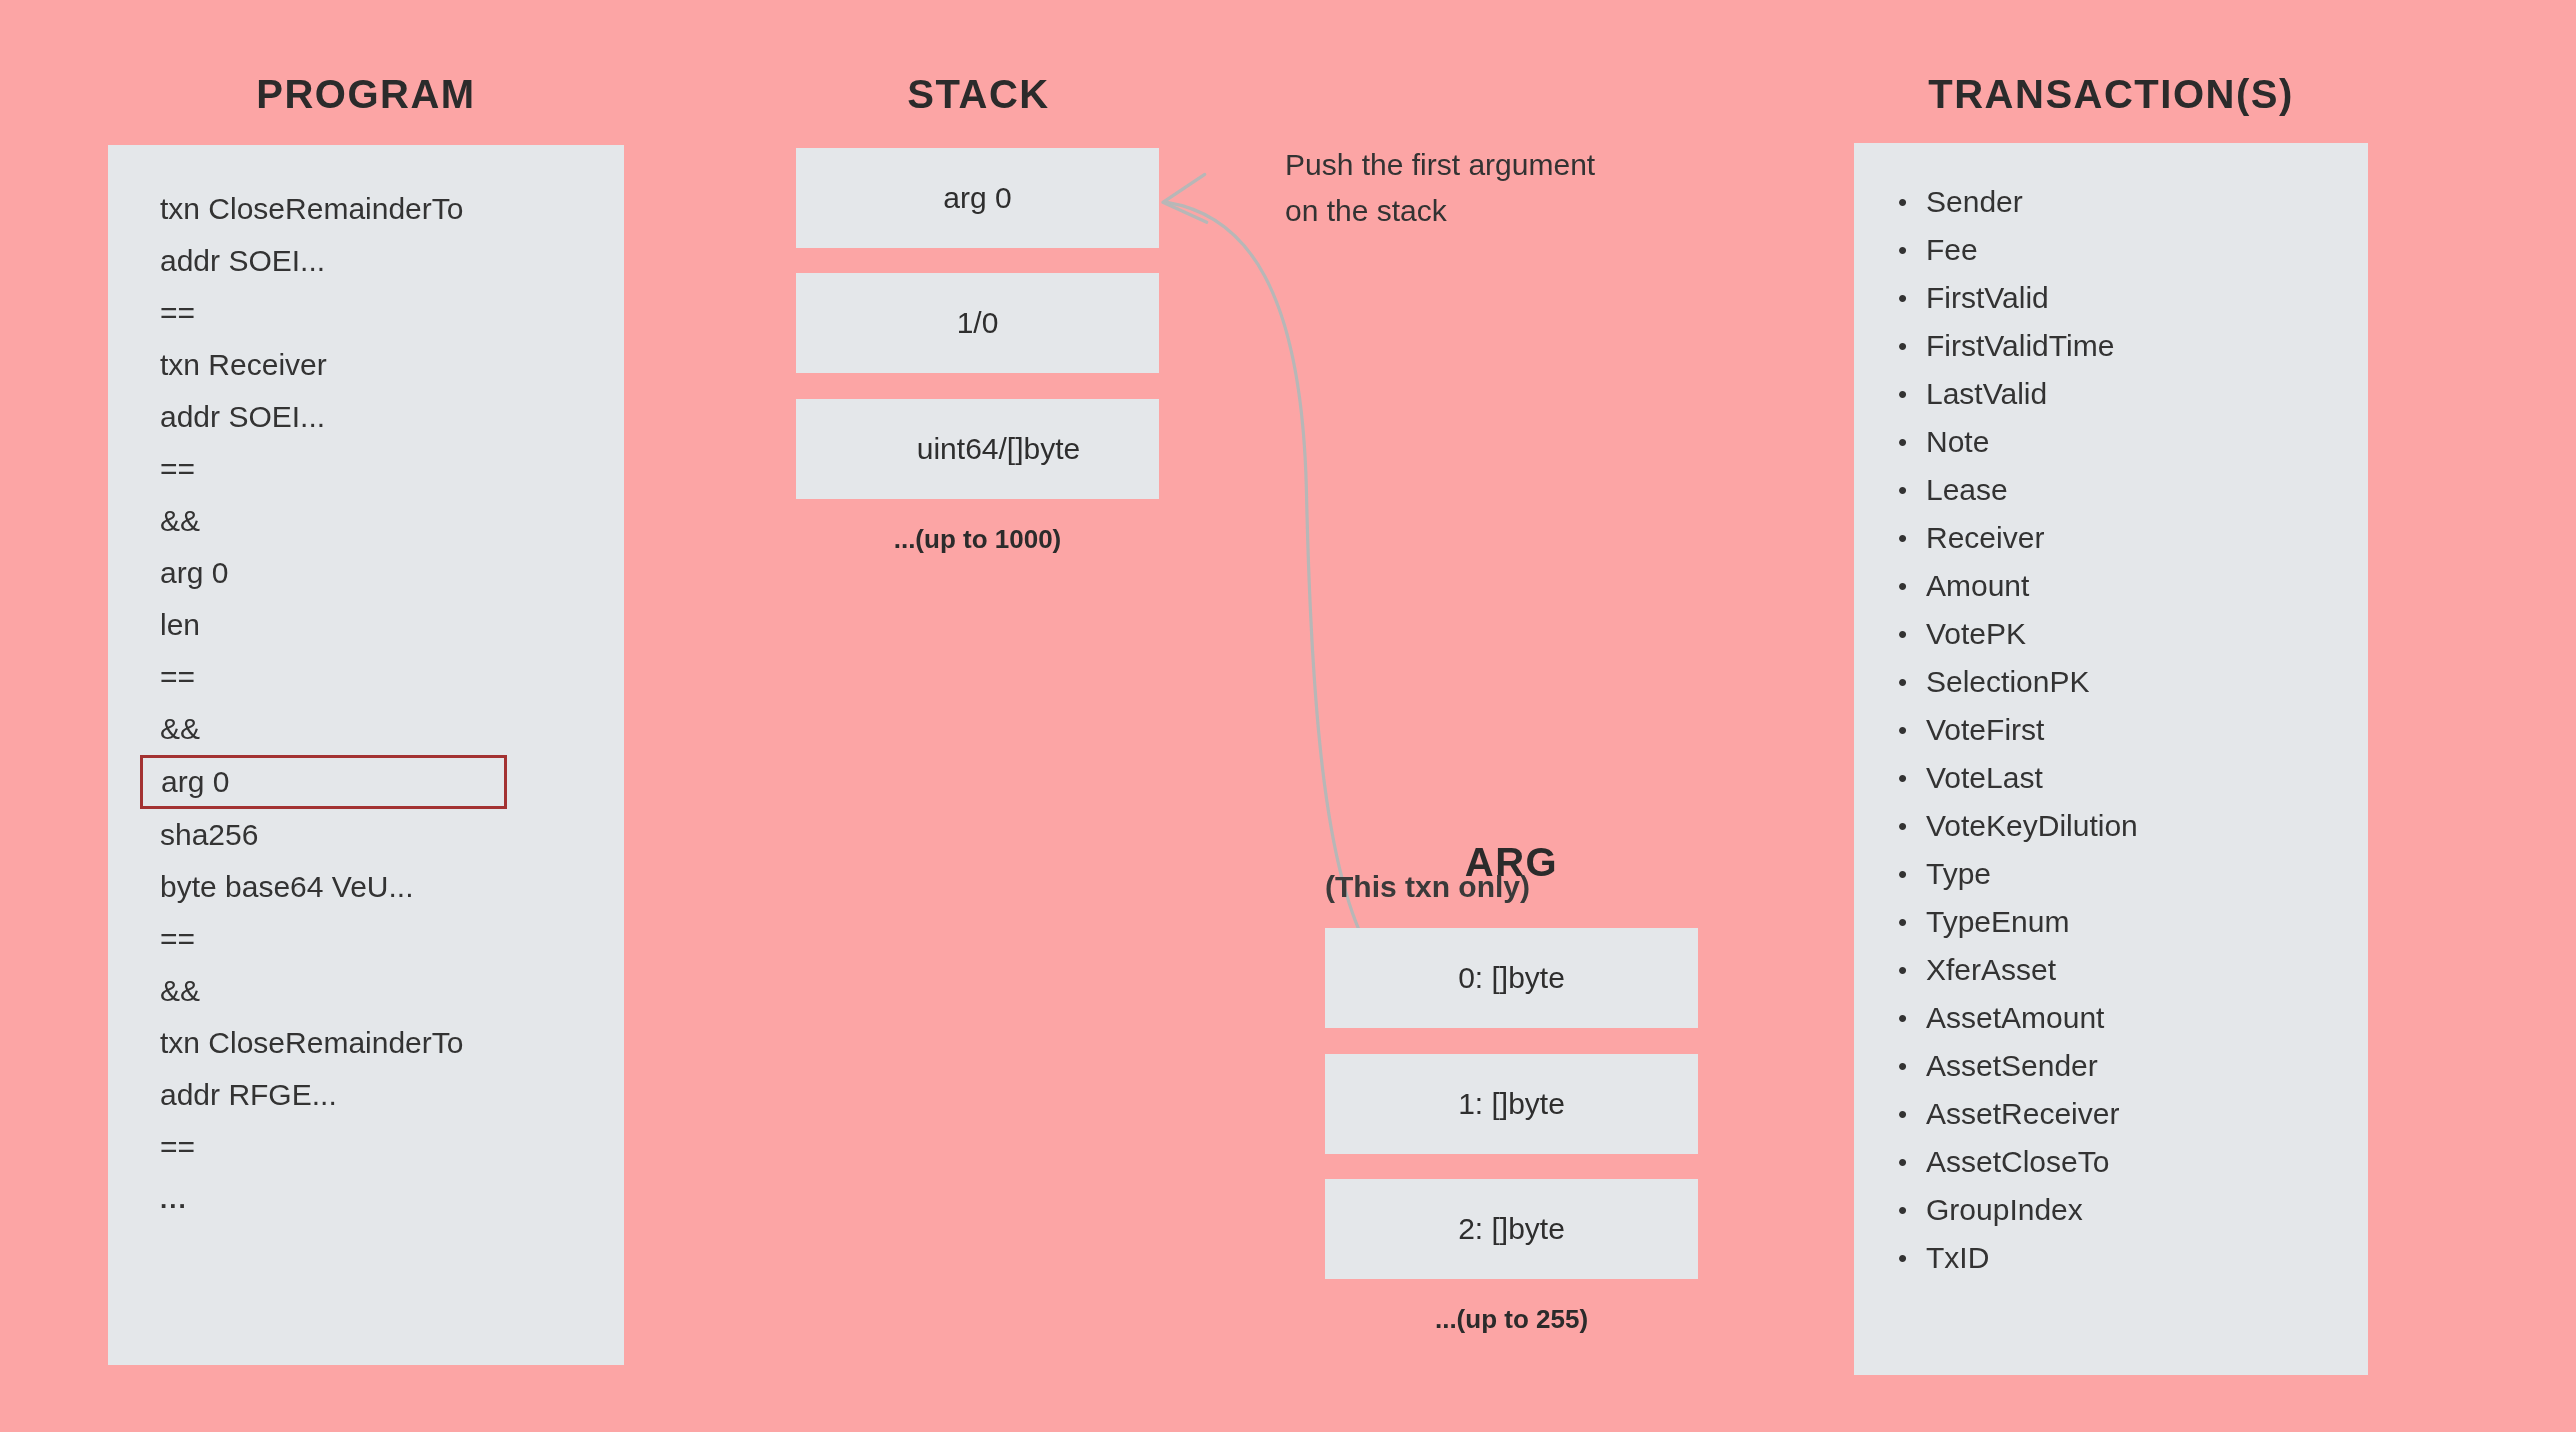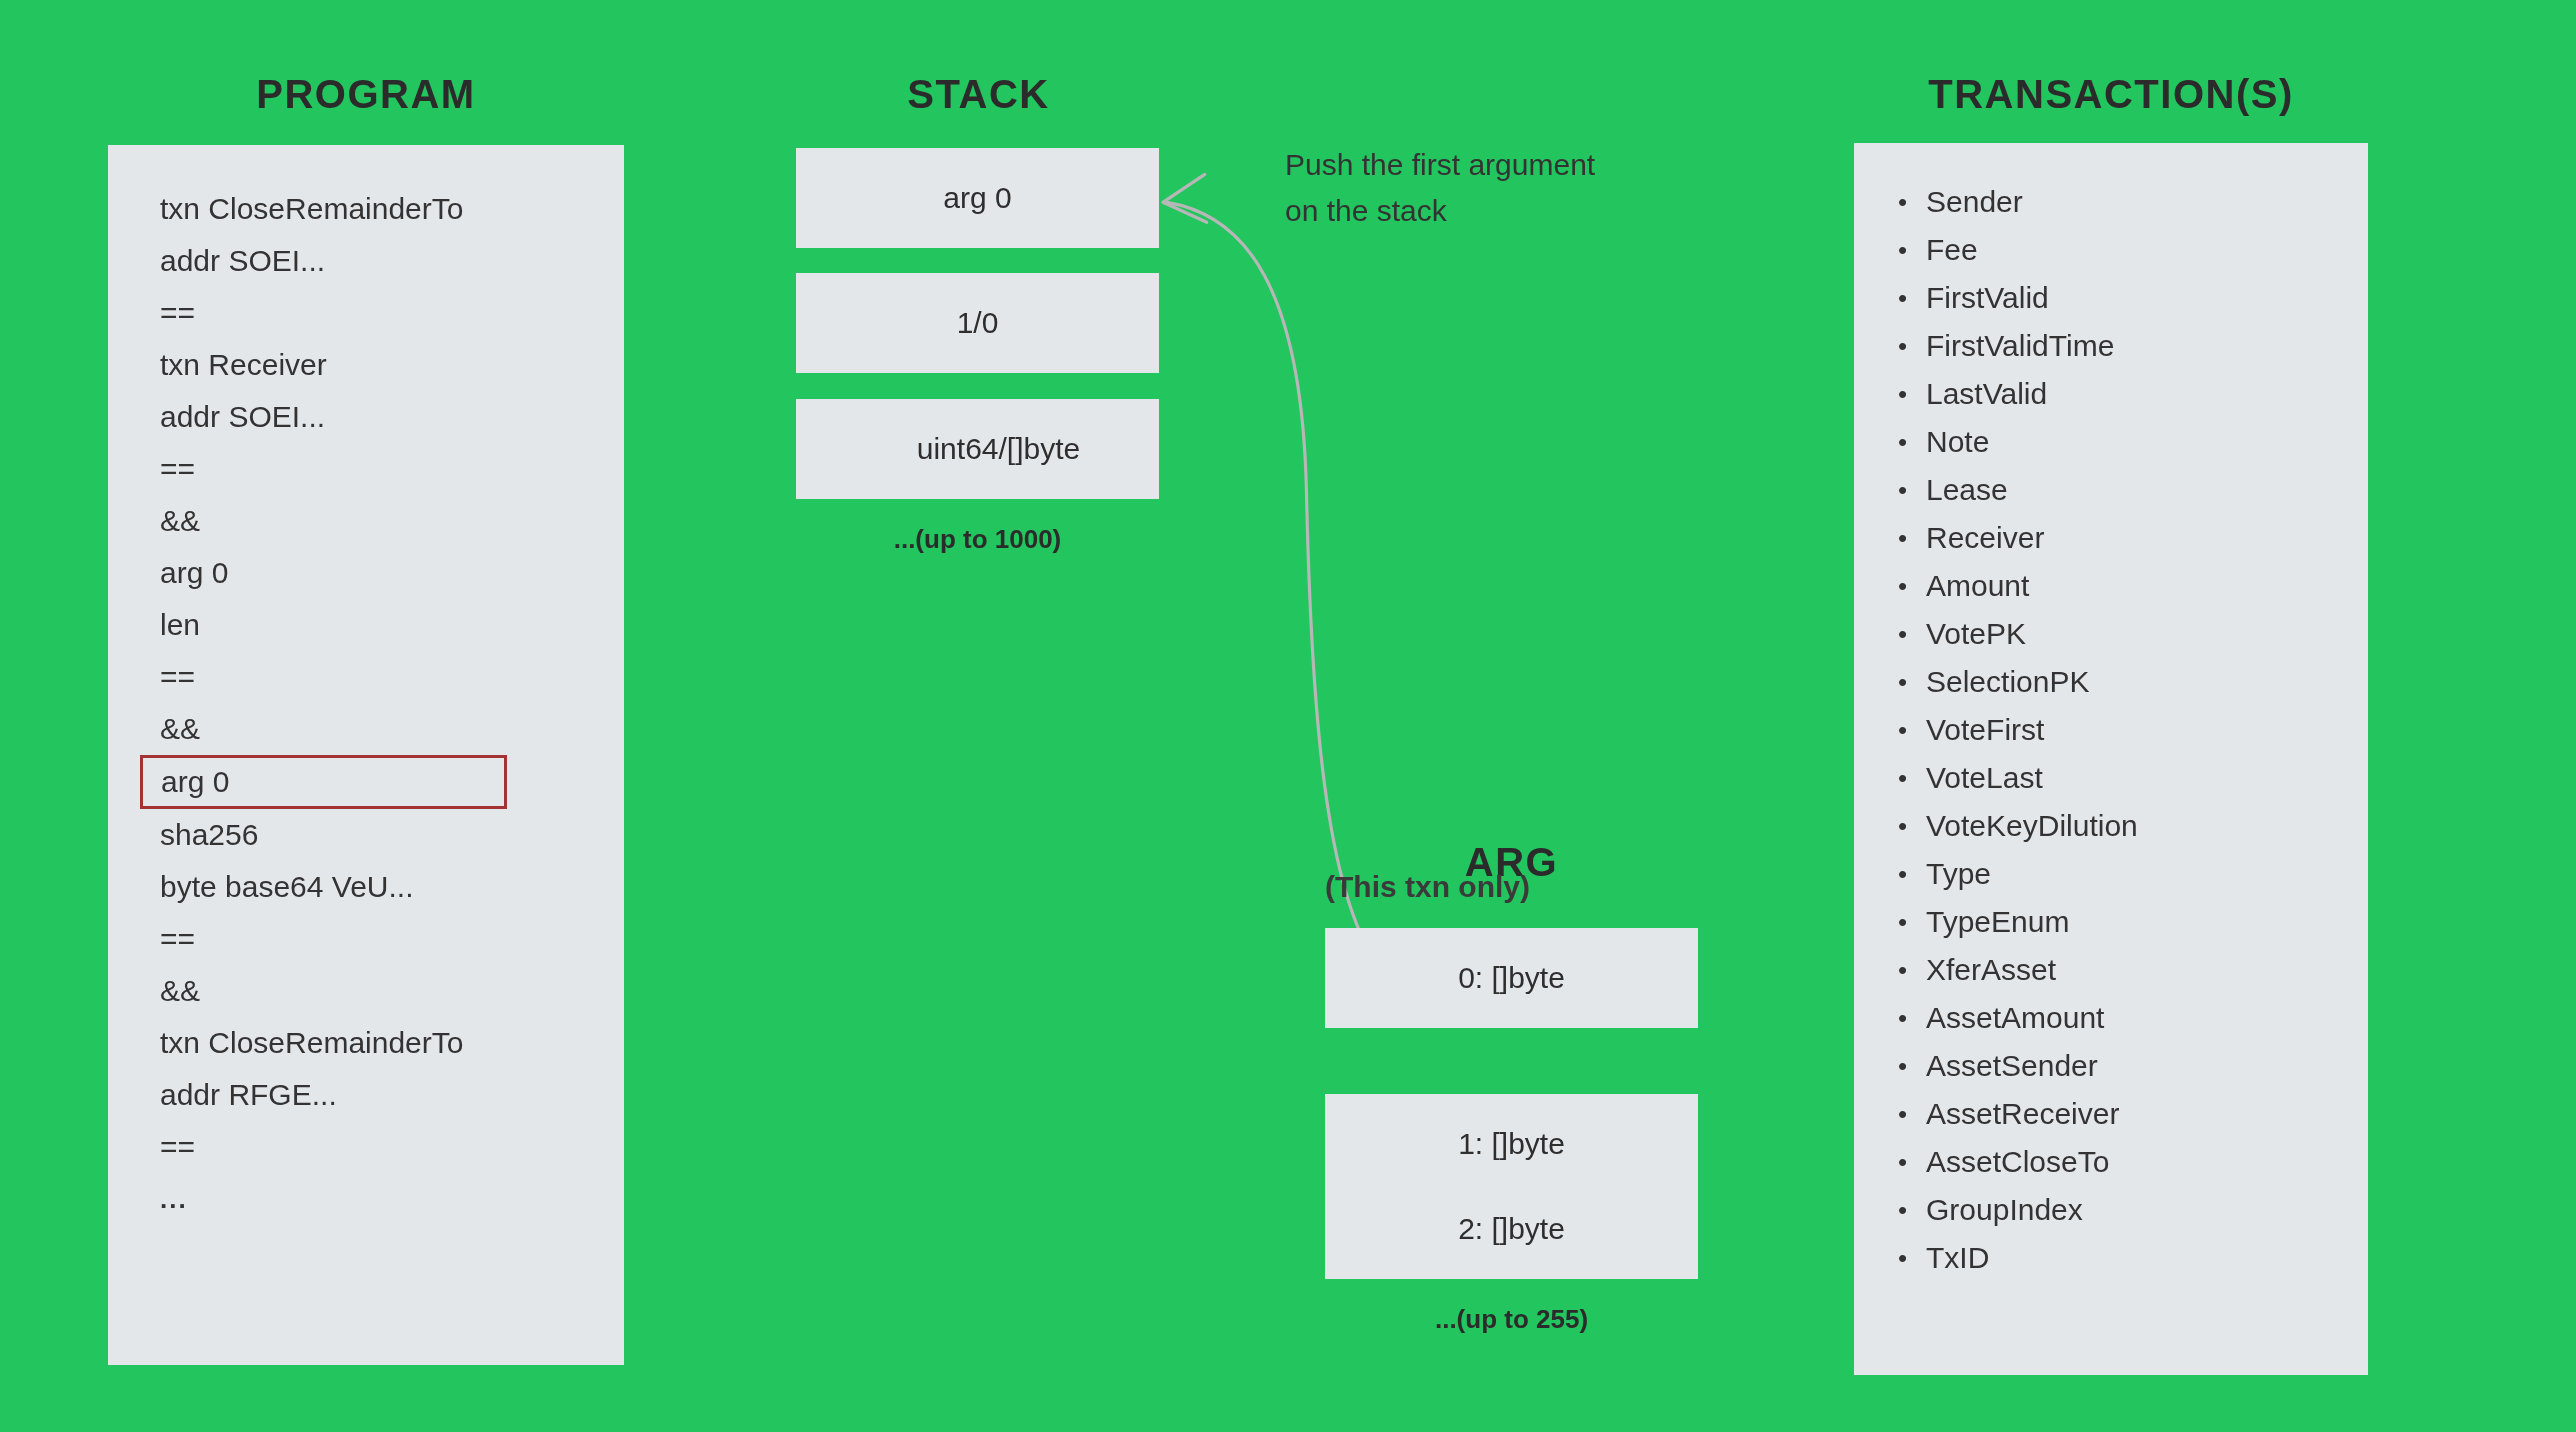--- a/index.html
+++ b/index.html
@@ -10,21 +10,21 @@
     height: 1433px;
     background: #ffffff;
     font-family: "Liberation Sans", sans-serif;
     overflow: hidden;
   }
 
   #canvas {
     position: relative;
     width: 2576px;
     height: 1433px;
-    background: #22c55e;
+    background: #fca5a5;
   }
 
   
   .section-title {
     position: absolute;
     font-size: 40px;
     font-weight: 700;
     letter-spacing: 1.5px;
     color: #2b2b2b;
     text-align: center;
@@ -124,21 +124,21 @@
     width: 299px;
     height: 868px;
     pointer-events: none;
   }
 
   
   #arg-title    { left: 1325px; top: 808px; width: 373px; margin-top: 32px; }
   #arg-subtitle { left: 1325px; top: 870px; width: 373px; }
 
   #arg-cell-0 { left: 1325px; top: 928px; width: 373px; height: 100px; }
-  #arg-cell-1 { left: 1325px; top: 1054px; width: 373px; height: 100px; margin-top: 40px; }
+  #arg-cell-1 { left: 1325px; top: 1054px; width: 373px; height: 100px; }
   #arg-cell-2 { left: 1325px; top: 1179px; width: 373px; height: 100px; }
   #arg-more   { left: 1325px; top: 1304px; width: 373px; }
 
   
   #txn-title { left: 1854px; top: 72px; width: 514px; }
   #txn-panel { left: 1854px; top: 143px; width: 514px; height: 1232px; }
 
   #txn-list {
     position: absolute;
     left: 1892px;

